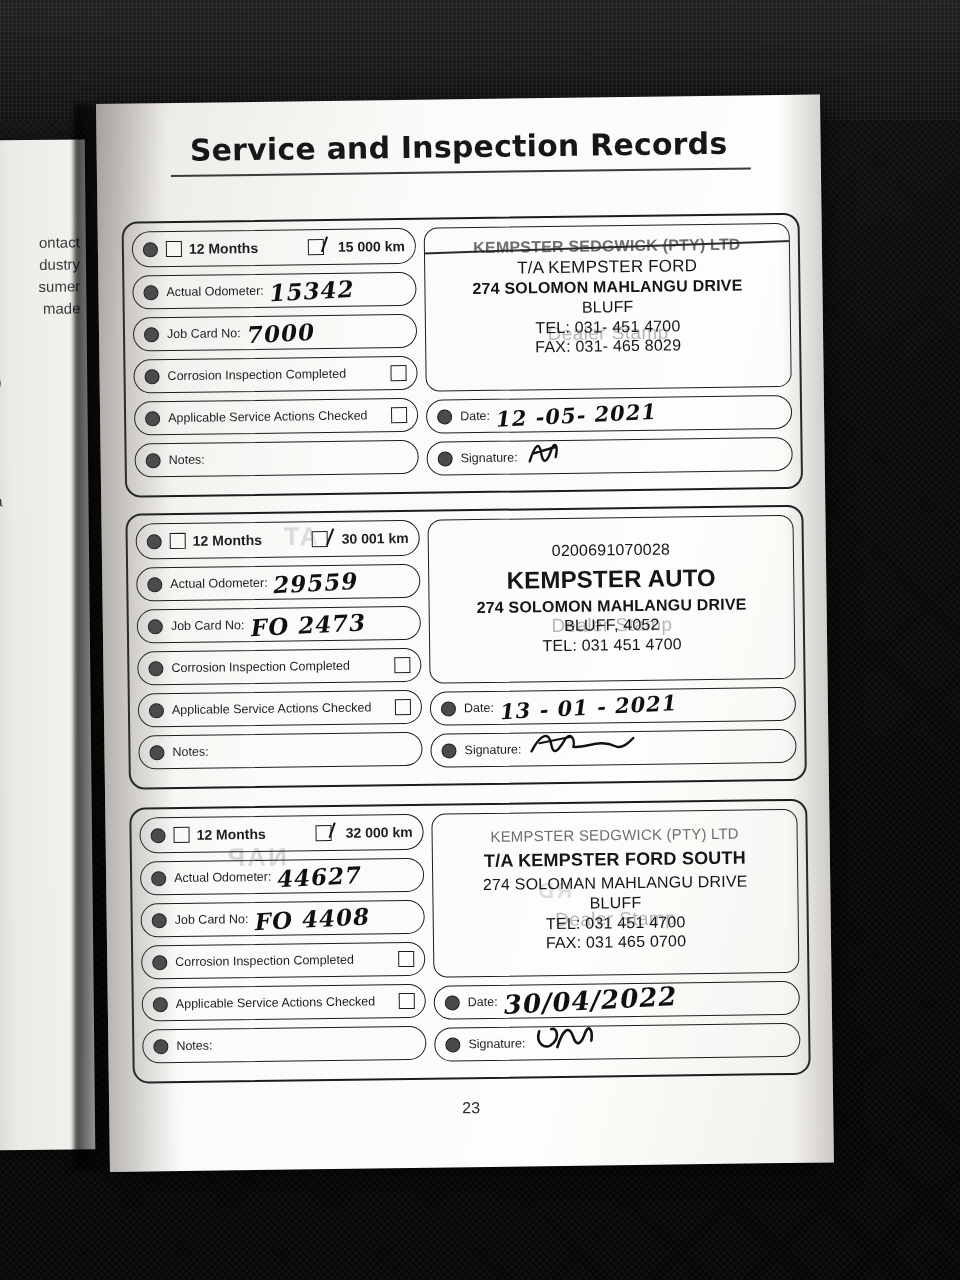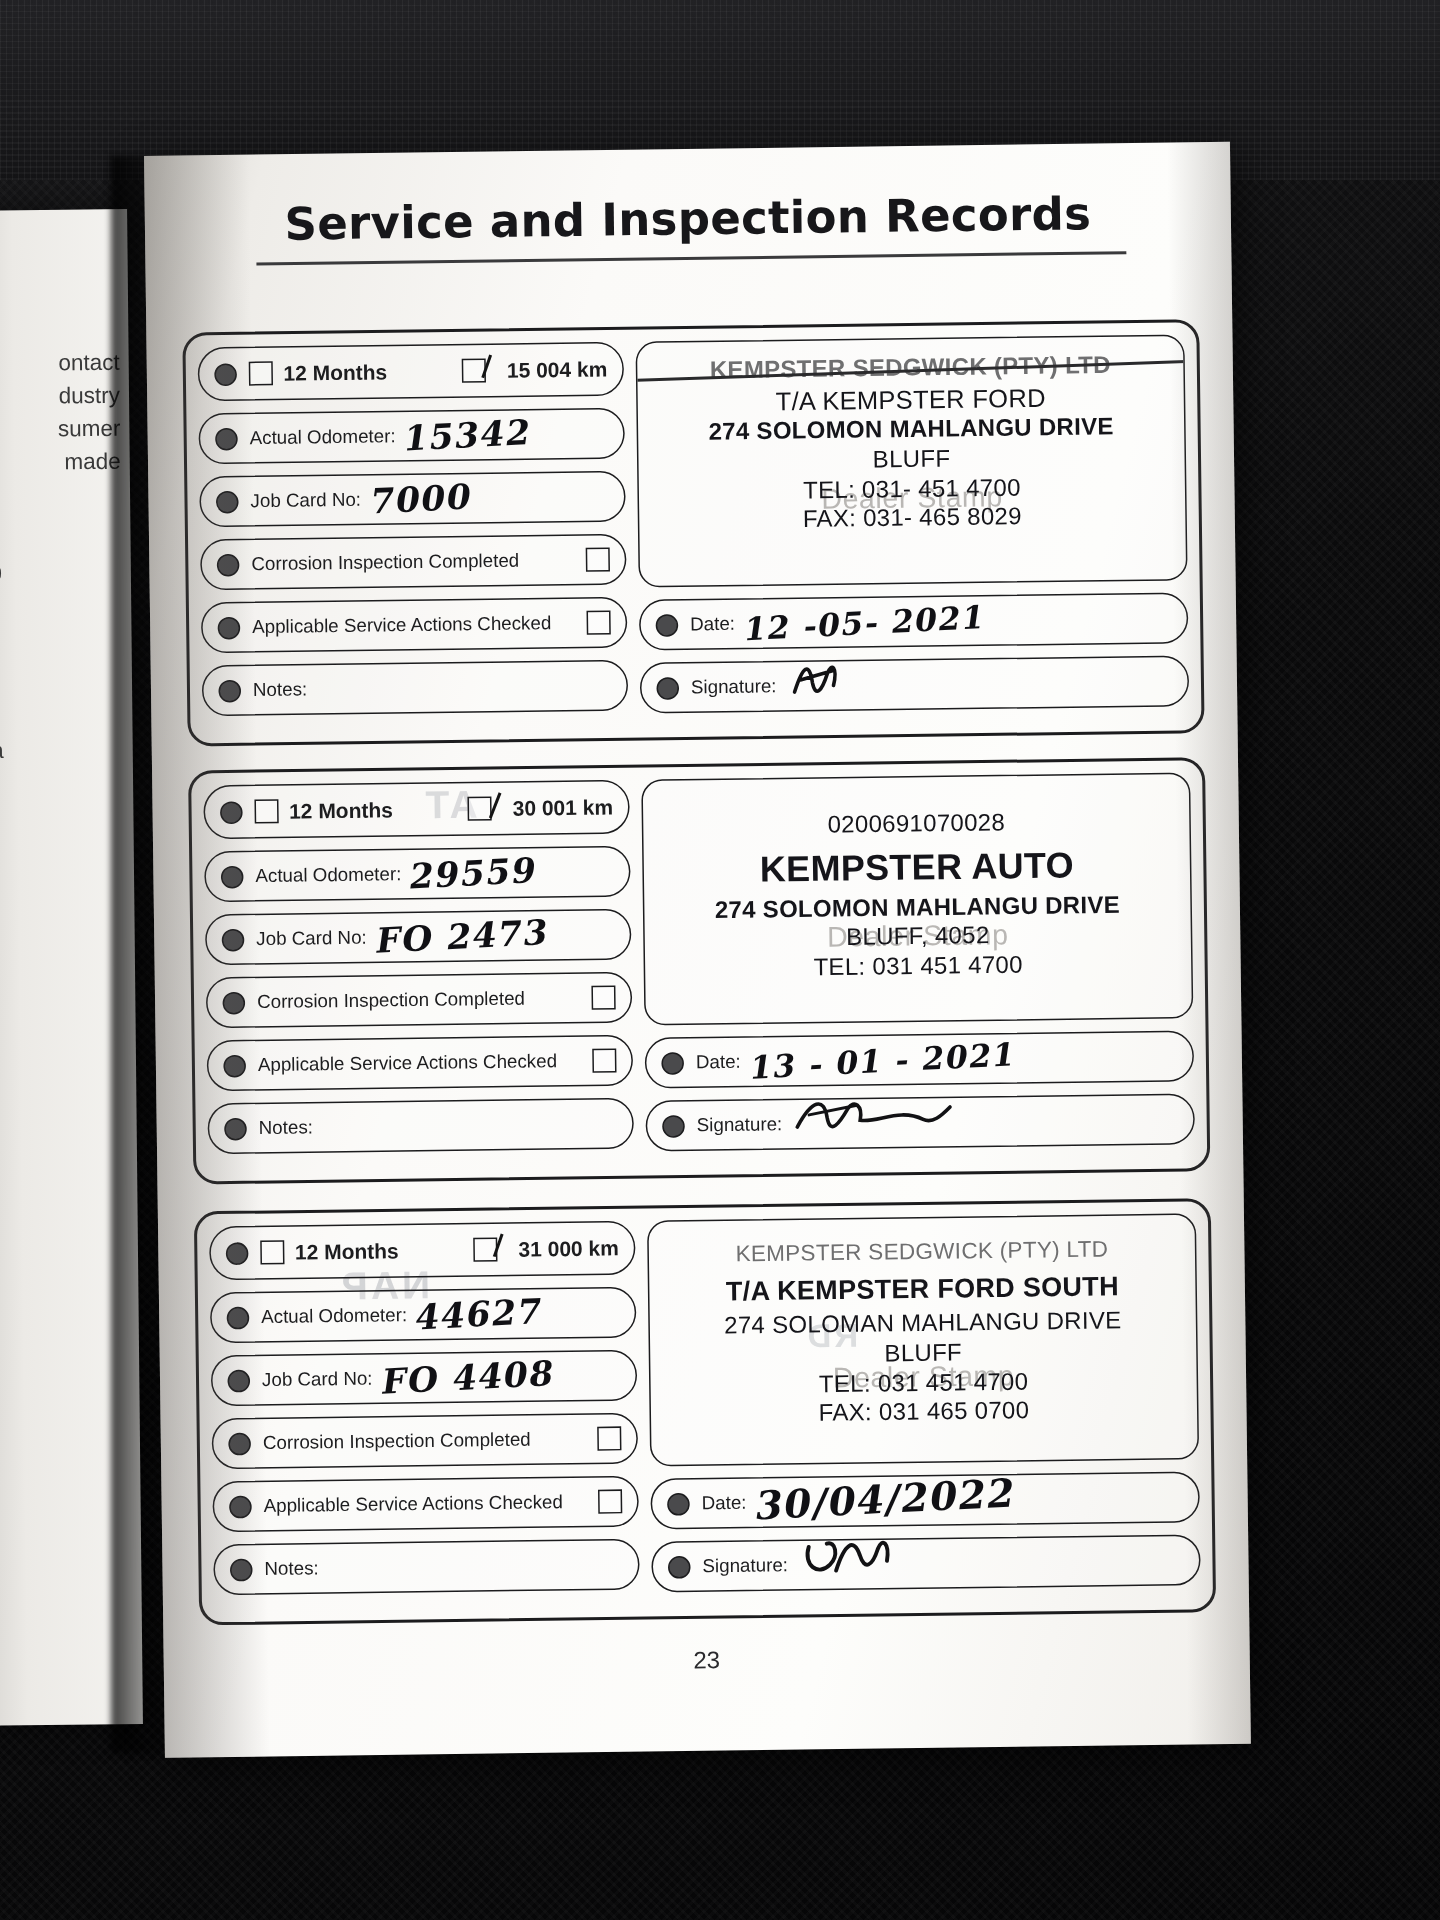--- a/index.html
+++ b/index.html
@@ -331,21 +331,21 @@
 
       <div class="block block-1">
         <div class="col-left">
 
           <div class="pill tall">
             <span class="bullet"></span>
             <span class="chk"></span>
             <span class="lbl bold">12 Months</span>
             <span class="spacer"></span>
             <span class="chk slashed"></span>
-            <span class="lbl bold" style="margin-left:7px">15 004 km</span>
+            <span class="lbl bold" style="margin-left:7px">15 000 km</span>
           </div>
 
           <div class="pill">
             <span class="bullet"></span>
             <span class="lbl">Actual Odometer:</span>
             <span class="hand odo">15342</span>
           </div>
 
           <div class="pill">
             <span class="bullet"></span>
@@ -479,21 +479,21 @@
 
       <div class="block block-3">
         <div class="col-left">
 
           <div class="pill tall">
             <span class="bullet"></span>
             <span class="chk"></span>
             <span class="lbl bold">12 Months</span>
             <span class="spacer"></span>
             <span class="chk slashed"></span>
-            <span class="lbl bold" style="margin-left:7px">31 000 km</span>
+            <span class="lbl bold" style="margin-left:7px">32 000 km</span>
           </div>
 
           <div class="pill">
             <span class="bullet"></span>
             <span class="lbl">Actual Odometer:</span>
             <span class="hand odo">44627</span>
           </div>
 
           <div class="pill">
             <span class="bullet"></span>

